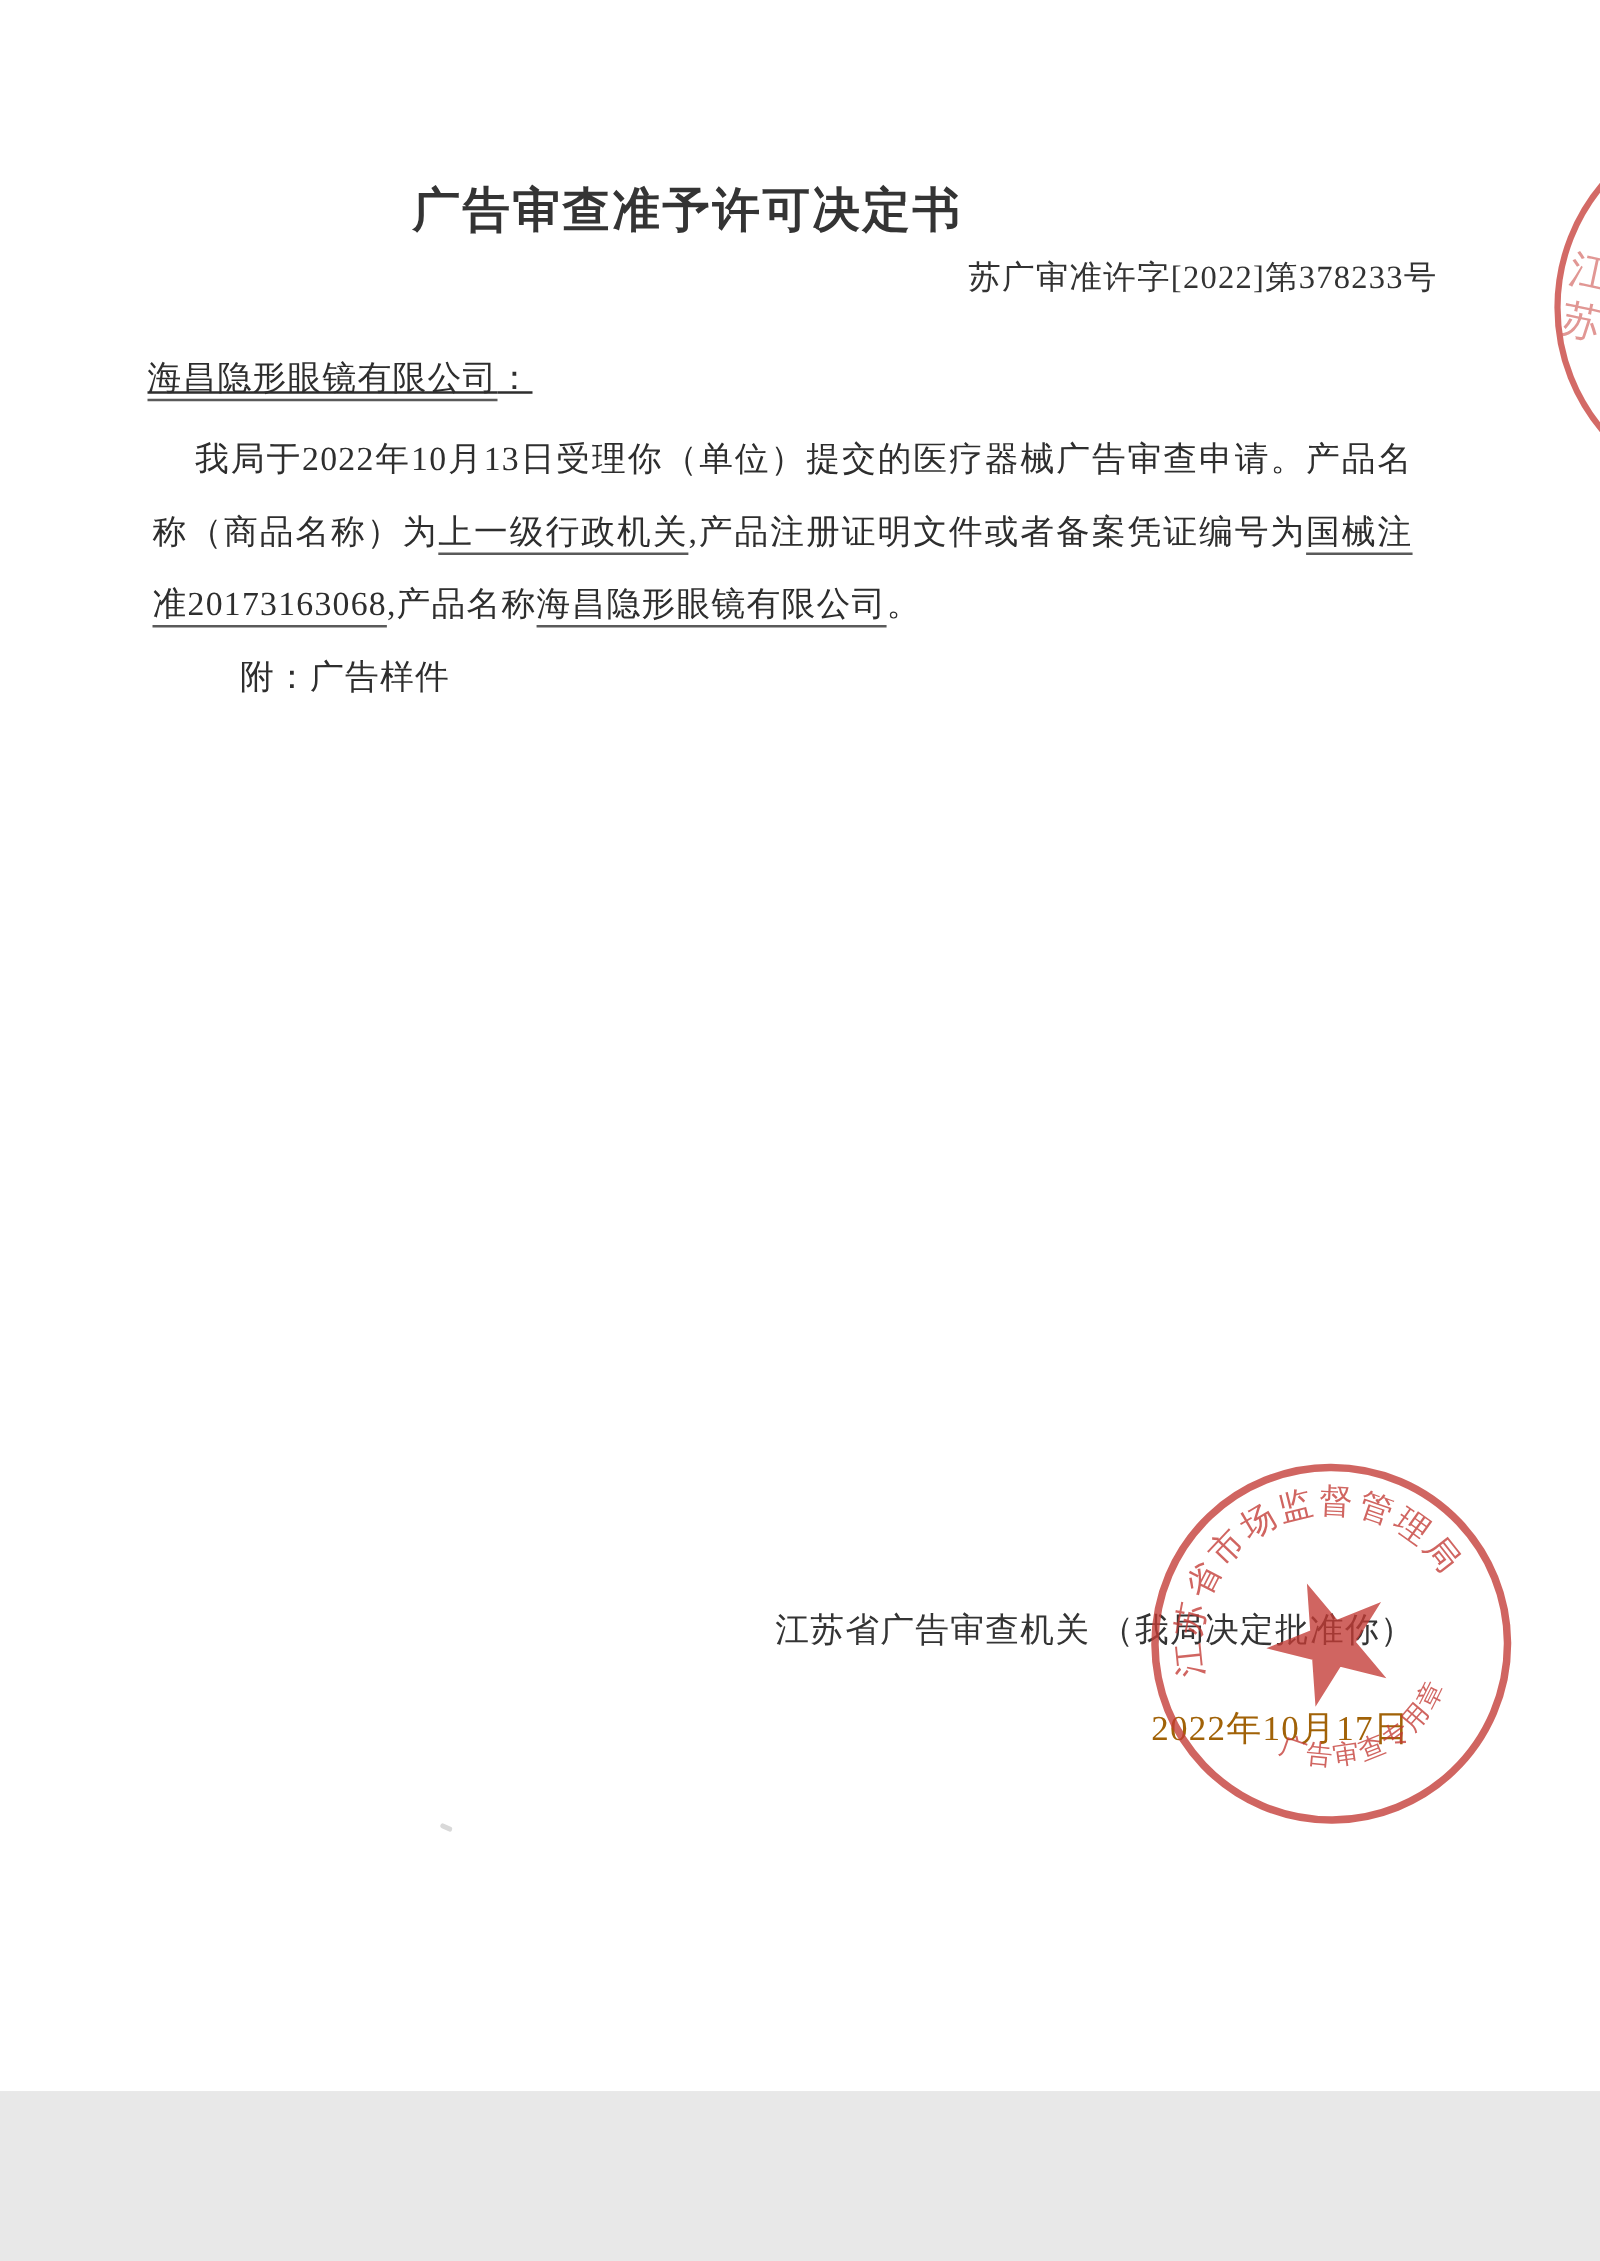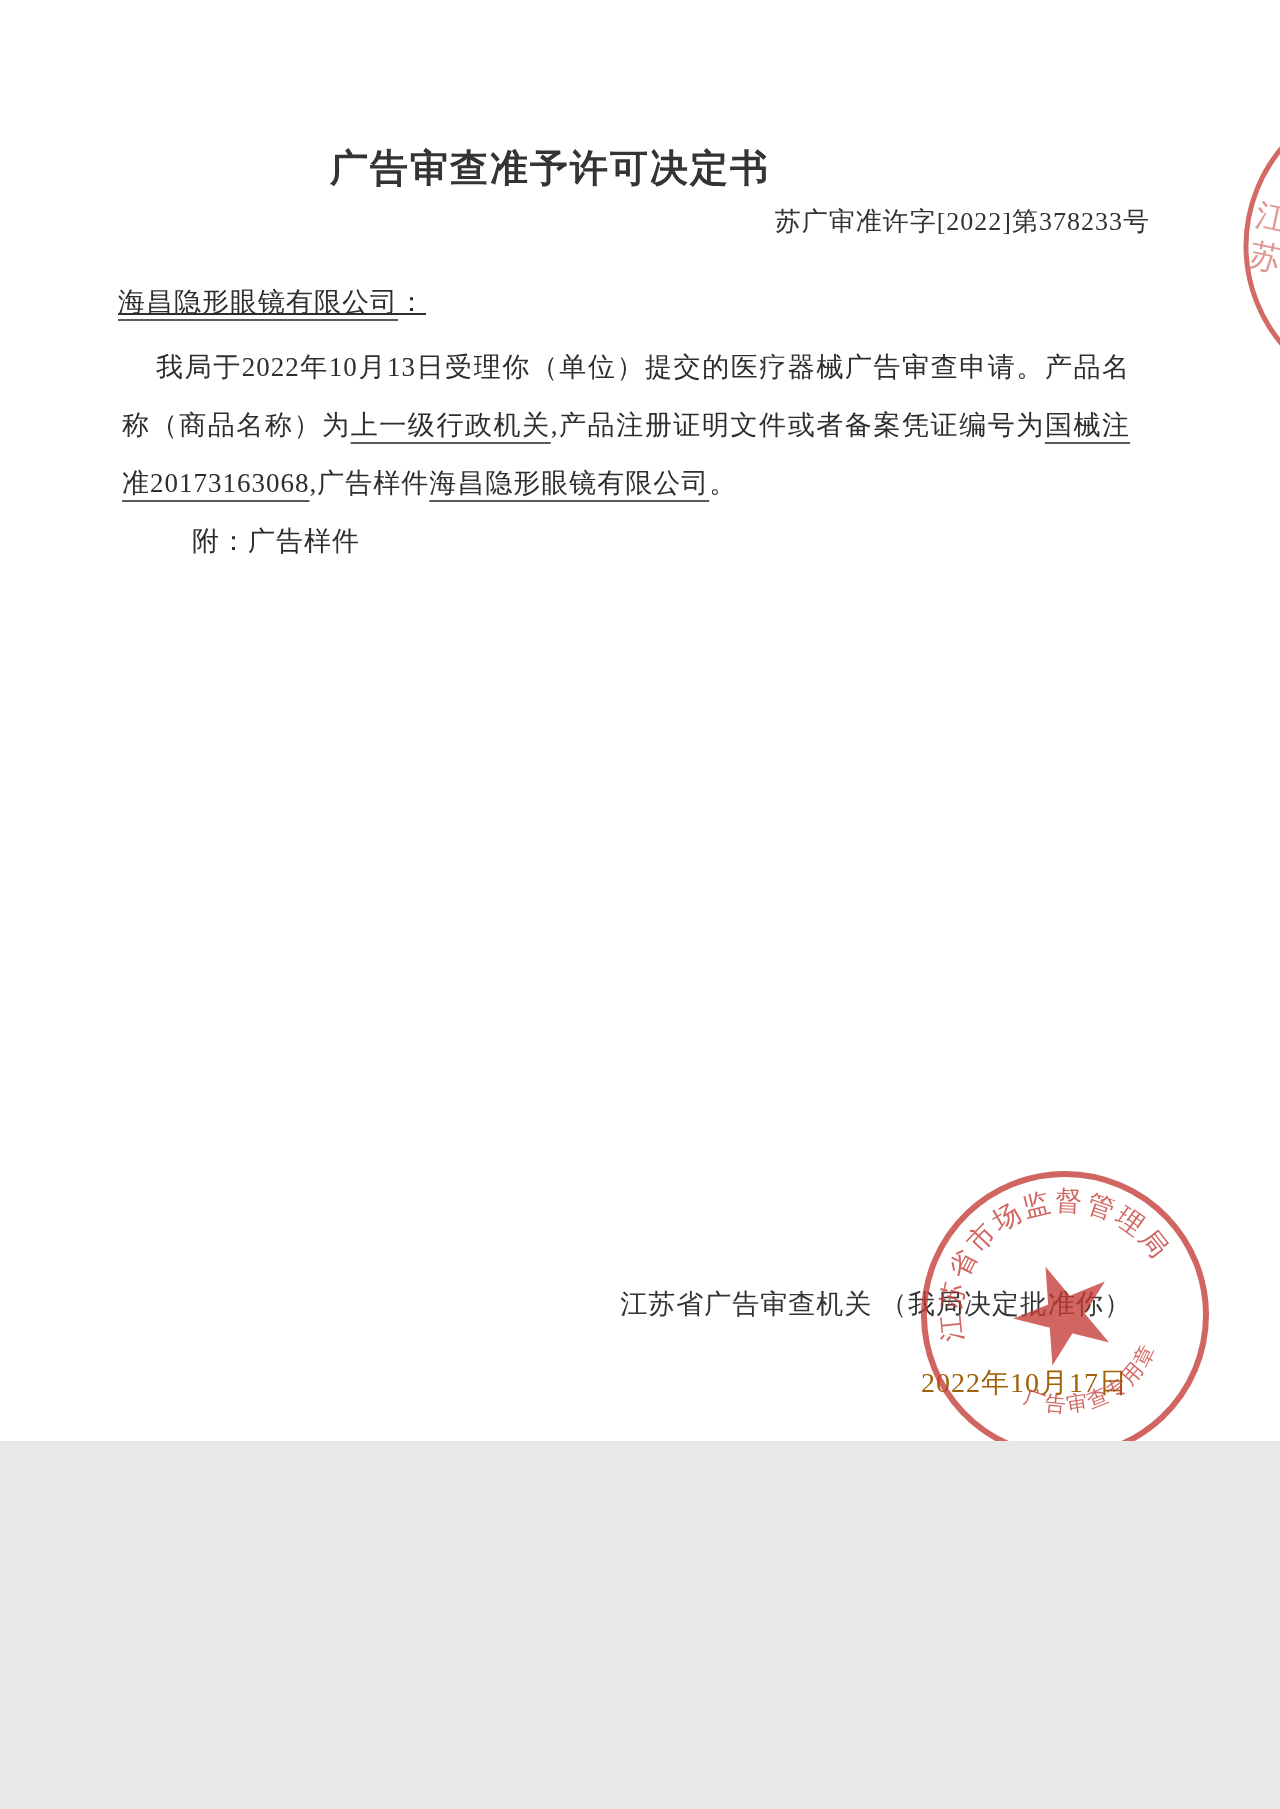--- a/index.html
+++ b/index.html
@@ -1,19 +1,19 @@
 <!DOCTYPE html>
 <html><head>
 <meta charset="utf-8">
 <style>
   html,body { margin:0; padding:0; background:#e8e8e8; }
   .page {
     position: relative;
     width: 1280px;
-    height: 1441px;
+    height: 1673px;
     margin: 0 auto;
     background: #ffffff;
     overflow: hidden;
     font-family: "Liberation Serif", "DejaVu Serif", serif;
     color: #2e2e2e;
   }
   .title {
     position: absolute;
     top: 118px; left: 0;
     width: 1100px;
@@ -101,21 +101,21 @@
 
 <div class="page">
 
   <h1 class="title">广告审查准予许可决定书</h1>
 
   <div class="doc-number">苏广审准许字[2022]第378233号</div>
 
   <div class="addressee"><span class="u">海昌隐形眼镜有限公司</span><span>：</span></div>
 
   <div class="doc-body" id="doc-paragraphs">
-      <p><span>我局于2022年10月13日受理你（单位）提交的医疗器械广告审查申请。产品名称（商品名称）为</span><span class="u">上一级行政机关</span><span>,产品注册证明文件或者备案凭证编号为</span><span class="u">国械注准20173163068</span><span>,广告样件</span><span class="u">海昌隐形眼镜有限公司</span><span>。</span></p>
+      <p><span>我局于2022年10月13日受理你（单位）提交的医疗器械广告审查申请。产品名称（商品名称）为</span><span class="u">上一级行政机关</span><span>,产品注册证明文件或者备案凭证编号为</span><span class="u">国械注准20173163068</span><span>,产品名称</span><span class="u">海昌隐形眼镜有限公司</span><span>。</span></p>
       <p class="attachment"><span>附：广告样件</span></p>
     </div>
 
   <div class="sig-issuer">江苏省广告审查机关 （我局决定批准你）</div>
   <div class="sig-date">2022年10月17日</div>
 
   <svg class="stamp-main" viewBox="0 0 306 306" aria-hidden="true">
     <circle cx="153" cy="153" r="141" fill="none" stroke="#c43b35" stroke-width="6"></circle>
     <path d="M153,101 L183.6,195.1 L103.5,136.9 L202.5,136.9 L122.4,195.1 Z" fill="#c43b35" fill-rule="nonzero"></path>
     <path id="arcTop" d="M48,153 A105,105 0 0 1 153,48 A105,105 0 0 1 258,153" fill="none"></path>

